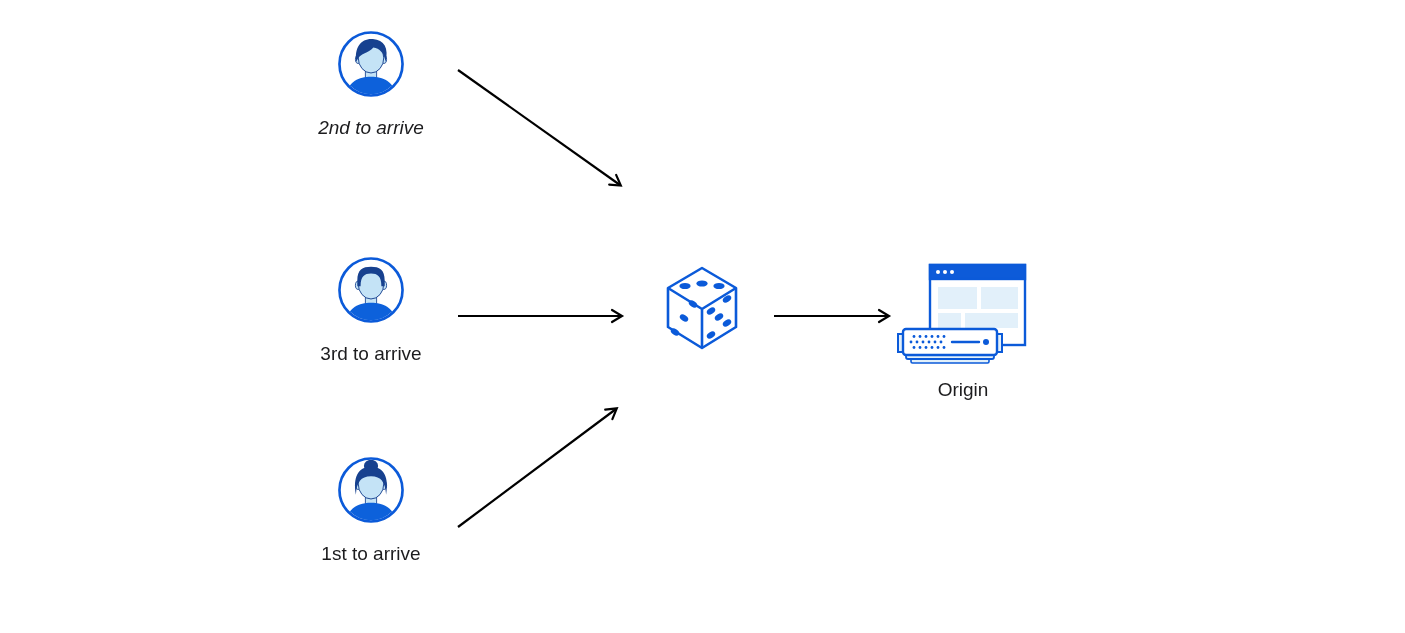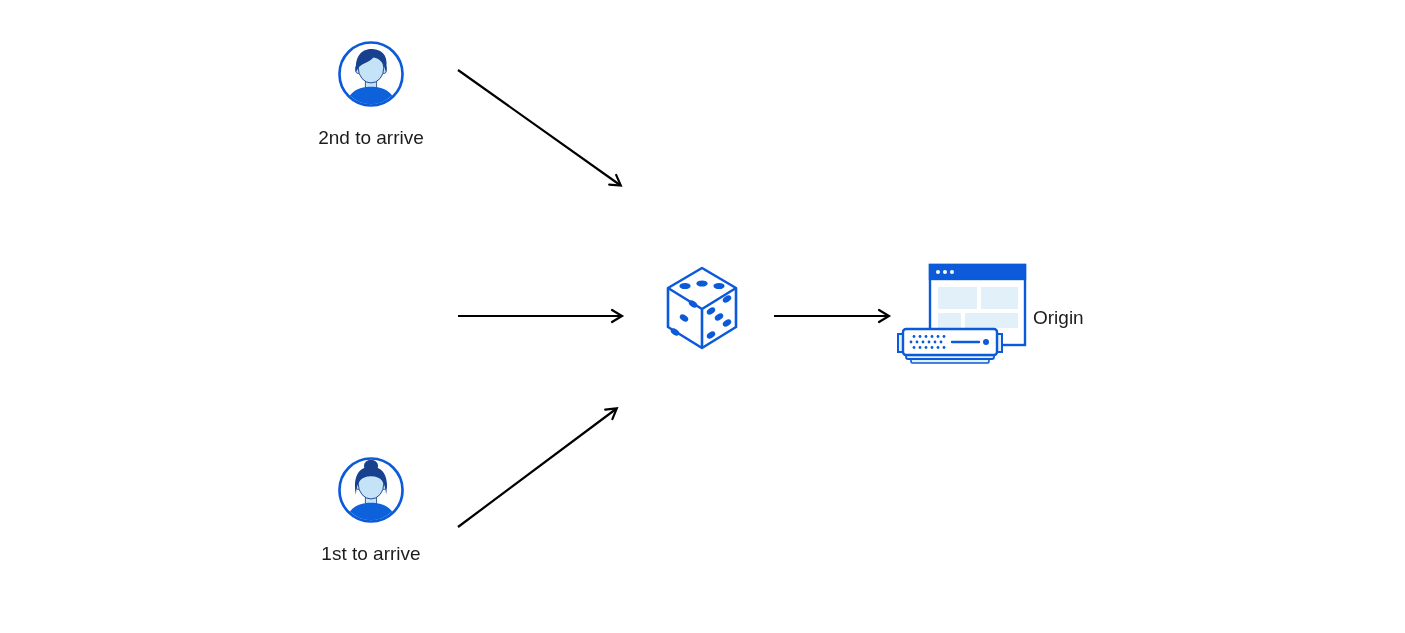--- a/index.html
+++ b/index.html
@@ -29,42 +29,42 @@
     margin-top: 19px;
     font-size: 19px;
     line-height: 21px;
     color: #1c1c1e;
     white-space: nowrap;
     text-align: center;
   }
   .dice-node { position: absolute; left: 664px; top: 264px; width: 76px; height: 88px; }
   .dice-node svg { width: 76px; height: 88px; display: block; }
   .origin-node { position: absolute; left: 893px; top: 257px; width: 140px;
-    display: flex; align-items: center; }
+    display: flex; flex-direction: column; align-items: center; }
   .origin-node svg { width: 140px; height: 110px; display: block; }
   .origin-label { margin-top: 12px; font-size: 19px; color: #1c1c1e; }
 </style>
 </head>
 <body>
 
 <div class="canvas">
 
   <svg class="arrow-layer">
     <defs>
       <marker id="arrowhead" markerWidth="18" markerHeight="18" refX="13" refY="9" orient="auto" markerUnits="userSpaceOnUse">
         <path d="M4 3 L14 9 L4 15" fill="none" stroke="#000000" stroke-width="2.2" stroke-linecap="round"></path>
       </marker>
     </defs>
     <line x1="458" y1="70" x2="620" y2="185" stroke="#000000" stroke-width="2.2" marker-end="url(#arrowhead)"></line>
     <line x1="458" y1="316" x2="621" y2="316" stroke="#000000" stroke-width="2.2" marker-end="url(#arrowhead)"></line>
     <line x1="458" y1="527" x2="616" y2="409" stroke="#000000" stroke-width="2.2" marker-end="url(#arrowhead)"></line>
     <line x1="774" y1="316" x2="888" y2="316" stroke="#000000" stroke-width="2.2" marker-end="url(#arrowhead)"></line>
   </svg>
 
-  <div class="node" style="left:301px; top:40px;">
+  <div class="node" style="left:301px; top:30px;font-style:italic;">
     <div class="avatar">
       <svg viewBox="0 0 72 72">
         <defs>
             <clipPath id="clipA">
               <circle cx="36" cy="36" r="32"></circle>
             </clipPath>
           </defs>
         <circle cx="36" cy="36" r="33.4" fill="#ffffff" stroke="#0B5AD9" stroke-width="2.8"></circle>
         <g clip-path="url(#clipA)">
           <rect x="30" y="34" width="12" height="18" fill="#C4E3F6" stroke="#17418F" stroke-width="0.9"></rect>
@@ -72,20 +72,41 @@
           <ellipse cx="22.5" cy="31" rx="3" ry="4.4" fill="#C4E3F6" stroke="#17418F" stroke-width="0.9"></ellipse>
           <ellipse cx="49.5" cy="31" rx="3" ry="4.4" fill="#C4E3F6" stroke="#17418F" stroke-width="0.9"></ellipse>
           <ellipse cx="36" cy="29.5" rx="13.5" ry="16" fill="#C4E3F6" stroke="#17418F" stroke-width="1"></ellipse>
           <path d="M20.5 34 C18 18 26 8.5 38 9.5 C50 10.5 55 19 51.5 34 C50 24 45 19.5 38.5 18.5 C33 24.5 25 25 22.5 30 C21.6 31.3 21 32.5 20.5 34 Z" fill="#17418F"></path>
         </g>
       </svg>
     </div>
     <div class="node-label">2nd to arrive</div>
   </div>
 
+  <div class="node" style="left:301px; top:256px;">
+    <div class="avatar">
+      <svg viewBox="0 0 72 72">
+        <defs>
+            <clipPath id="clipB">
+              <circle cx="36" cy="36" r="32"></circle>
+            </clipPath>
+          </defs>
+        <circle cx="36" cy="36" r="33.4" fill="#ffffff" stroke="#0B5AD9" stroke-width="2.8"></circle>
+        <g clip-path="url(#clipB)">
+          <rect x="30" y="34" width="12" height="18" fill="#C4E3F6" stroke="#17418F" stroke-width="0.9"></rect>
+          <path d="M9 72 C11 55 22 49.5 36 49.5 C50 49.5 61 55 63 72 Z" fill="#0D61DB"></path>
+          <ellipse cx="22.5" cy="31" rx="3" ry="4.4" fill="#C4E3F6" stroke="#17418F" stroke-width="0.9"></ellipse>
+          <ellipse cx="49.5" cy="31" rx="3" ry="4.4" fill="#C4E3F6" stroke="#17418F" stroke-width="0.9"></ellipse>
+          <ellipse cx="36" cy="29.5" rx="13.5" ry="16" fill="#C4E3F6" stroke="#17418F" stroke-width="1"></ellipse>
+          <path d="M21.5 32 L21.5 26 C21.5 14.5 27 11.5 36 11.5 C45 11.5 50.5 14.5 50.5 26 L50.5 32 L47 32 C47 21.5 43 18.5 36 18.5 C29 18.5 25 21.5 25 32 Z" fill="#17418F"></path>
+        </g>
+      </svg>
+    </div>
+    <div class="node-label">3rd to arrive</div>
+  </div>
 
   <div class="node" style="left:301px; top:456px;">
     <div class="avatar">
       <svg viewBox="0 0 72 72">
         <defs>
             <clipPath id="clipC">
               <circle cx="36" cy="36" r="32"></circle>
             </clipPath>
           </defs>
         <circle cx="36" cy="36" r="33.4" fill="#ffffff" stroke="#0B5AD9" stroke-width="2.8"></circle>

